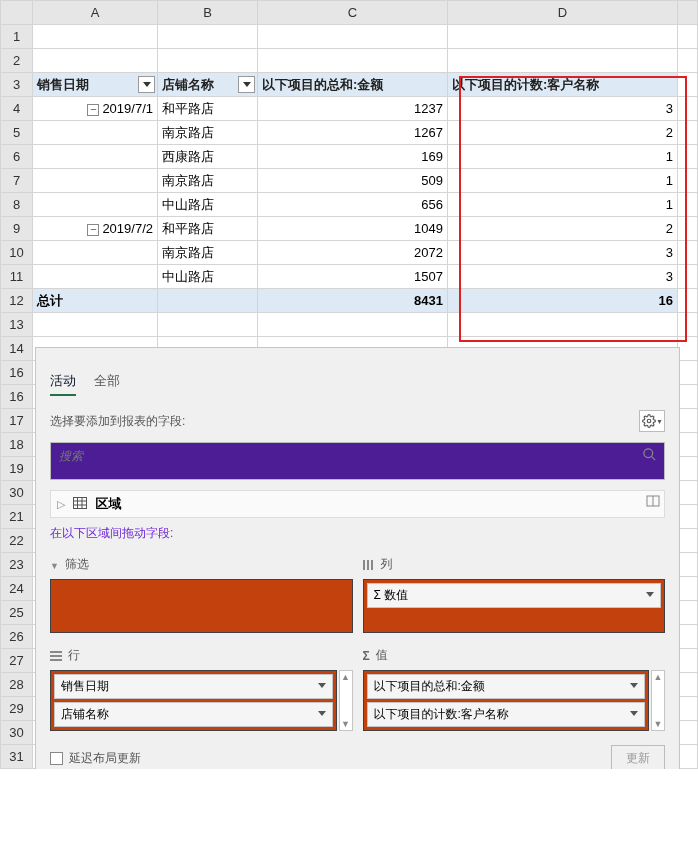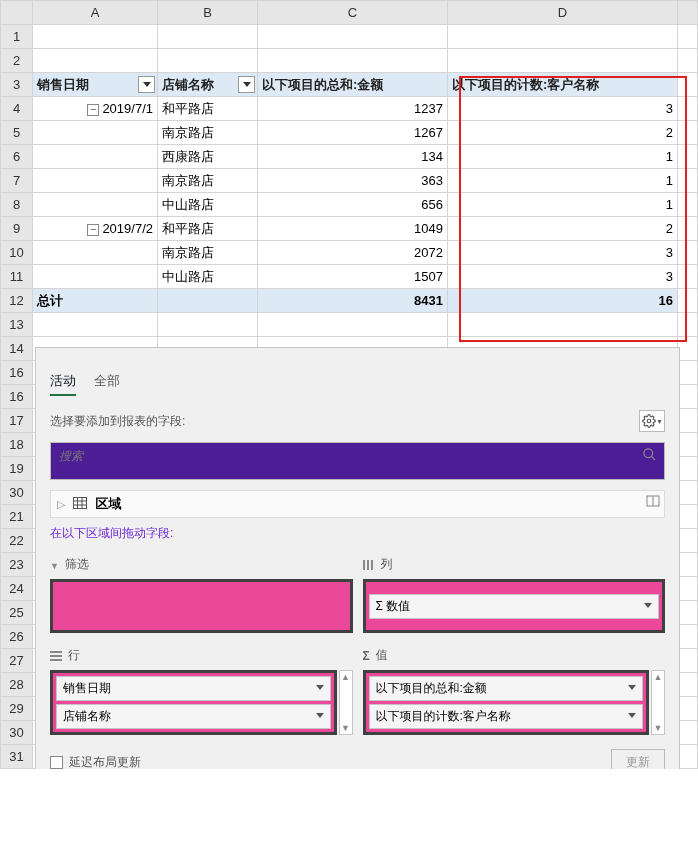--- a/index.html
+++ b/index.html
@@ -57,21 +57,21 @@
     .drag-label { color: #6d28d9; margin-top: 7px; font-size: 12px; }
     
     .areas { display: flex; gap: 10px; margin-top: 14px; }
     .area-col { flex: 1; }
     .area-header { display: flex; align-items: center; gap: 6px; color: #555; font-size: 12px; margin-bottom: 6px; }
     .funnel-icon::before { content: "▼"; font-size: 9px; color: #888; }
     .cols-icon { display: inline-block; width: 12px; height: 10px; background: linear-gradient(to right, #888 2px, transparent 2px 4px, #888 4px 6px, transparent 6px 8px, #888 8px 10px, transparent 10px); }
     .rows-icon { display: inline-block; width: 12px; height: 10px; background: linear-gradient(to bottom, #888 2px, transparent 2px 4px, #888 4px 6px, transparent 6px 8px, #888 8px 10px, transparent 10px); }
     .sigma-icon::before { content: "Σ"; font-weight: bold; color: #666; }
     
-    .area-box { background: #ec4899; border: 3px solid #404040; min-height: 54px; padding: 3px; display: flex; flex-direction: column; gap: 3px; justify-content: center; }
+    .area-box { background: #c2410c; border: 1px solid #404040; min-height: 54px; padding: 3px; display: flex; flex-direction: column; gap: 3px; }
     .area-box.tall { min-height: 54px; }
     .area-item { background: #f5f5f5; border: 1px solid #c5c5c5; padding: 3px 20px 3px 6px; font-size: 12px; position: relative; cursor: pointer; }
     .area-item::after { content: ""; position: absolute; right: 6px; top: 8px; width: 0; height: 0; border-left: 4px solid transparent; border-right: 4px solid transparent; border-top: 5px solid #555; }
     
     .area-with-scroll { display: flex; gap: 2px; }
     .area-scroll { width: 14px; display: flex; flex-direction: column; justify-content: space-between; border: 1px solid #c5c5c5; background: #fff; }
     .area-scroll span { text-align: center; font-size: 9px; color: #888; cursor: pointer; line-height: 12px; }
     
     .pane-footer { display: flex; justify-content: space-between; align-items: center; margin-top: 14px; }
     .checkbox-row { display: flex; align-items: center; gap: 6px; font-size: 12px; color: #555; }
@@ -133,29 +133,29 @@
     <td class="txt-right"></td>
     <td class="txt-left">南京路店</td>
     <td class="num">1267</td>
     <td class="num">2</td>
     <td></td>
         </tr>
         <tr>
     <th class="row-header">6</th>
     <td class="txt-right"></td>
     <td class="txt-left">西康路店</td>
-    <td class="num">134</td>
+    <td class="num">169</td>
     <td class="num">1</td>
     <td></td>
         </tr>
         <tr>
     <th class="row-header">7</th>
     <td class="txt-right"></td>
     <td class="txt-left">南京路店</td>
-    <td class="num">363</td>
+    <td class="num">509</td>
     <td class="num">1</td>
     <td></td>
         </tr>
         <tr>
     <th class="row-header">8</th>
     <td class="txt-right"></td>
     <td class="txt-left">中山路店</td>
     <td class="num">656</td>
     <td class="num">1</td>
     <td></td>

